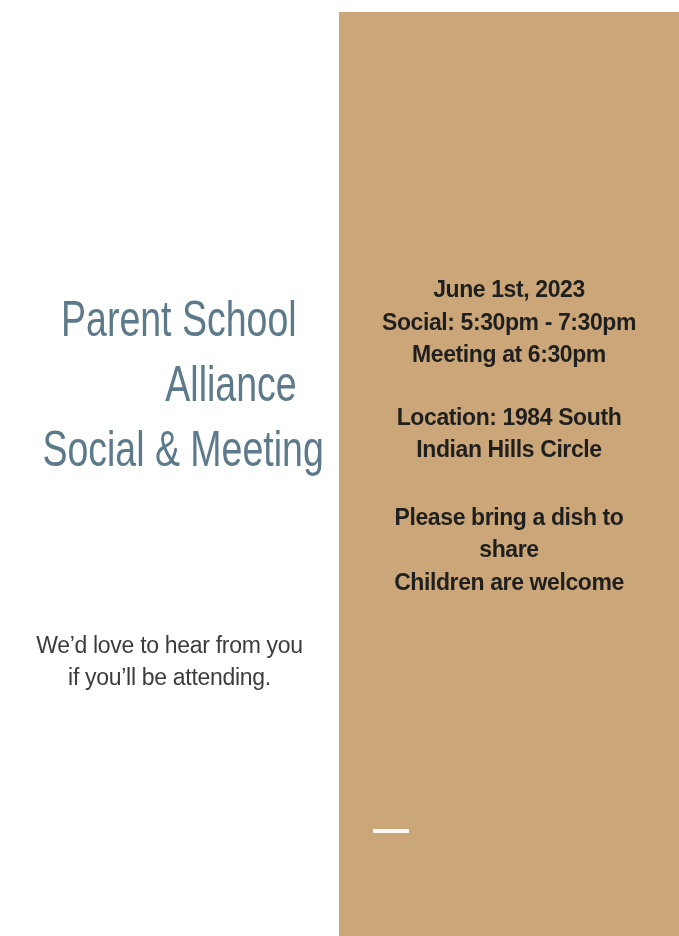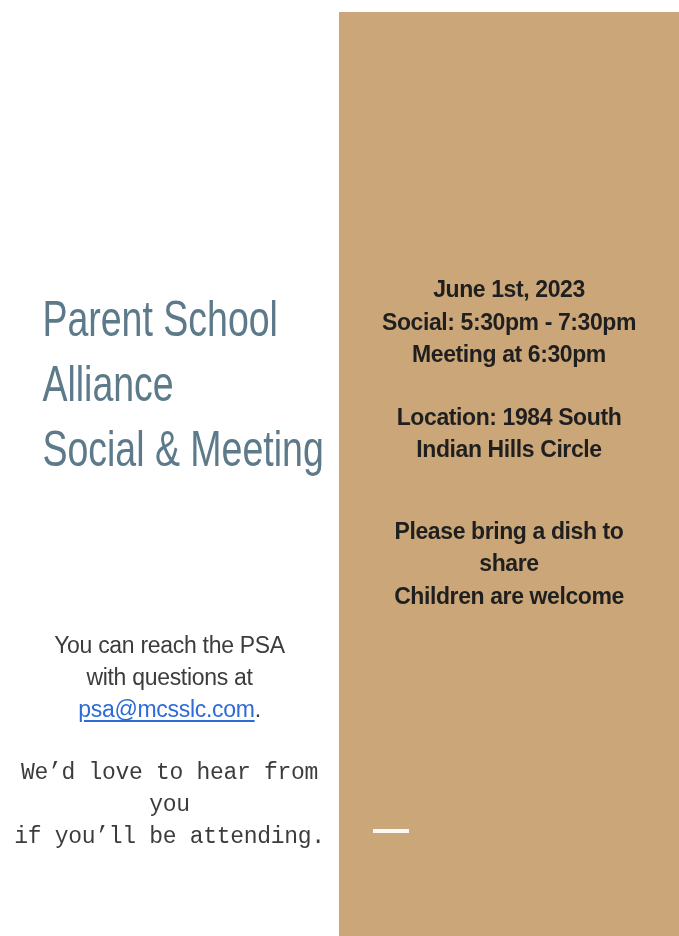--- a/index.html
+++ b/index.html
@@ -27,21 +27,21 @@
   .left-col {
     position: absolute;
     left: 0; top: 0;
     width: 339px; height: 936px;
     background: var(--background);
   }
   .title-block {
     position: absolute;
     left: 0; top: 287px;
     width: 339px;
-    text-align: left;
+    text-align: right;
     color: var(--title);
     font-size: 50px;
     font-weight: 300;
     line-height: 65px;
     white-space: nowrap;
   }
   .title-line {
     display: block;
     transform: scaleX(0.75);
     transform-origin: 50% 50%;
@@ -76,21 +76,21 @@
     left: 0; top: 261px;
     width: 340px;
     text-align: center;
     color: var(--event-text);
     font-size: 23px;
     font-weight: 700;
     letter-spacing: -0.4px;
     line-height: 32.5px;
   }
   .event-group-location { margin-top: 30px; }
-  .event-group-details  { margin-top: 49px; }
+  .event-group-details  { margin-top: 35px; }
   .divider-dash {
     position: absolute;
     left: 34px; top: 817px;
     width: 36px; height: 4px;
     background: var(--dash);
   }
 </style>
 </head>
 <body>
 
@@ -98,25 +98,20 @@
 
   <div class="left-col">
 
     <div class="title-block">
       <span class="title-line">Parent School</span>
       <span class="title-line">Alliance</span>
       <span class="title-line">Social &amp; Meeting</span>
     </div>
 
     <div class="contact-block">
-      <div class="contact-para">
-        <div>You can reach the PSA</div>
-        <div>with questions at</div>
-        <div><a href="#">psa@mcsslc.com</a><span>.</span></div>
-      </div>
       <div class="contact-para">
         <div>We’d love to hear from you</div>
         <div>if you’ll be attending.</div>
       </div>
     </div>
 
   </div>
 
   <div class="right-panel">
 

